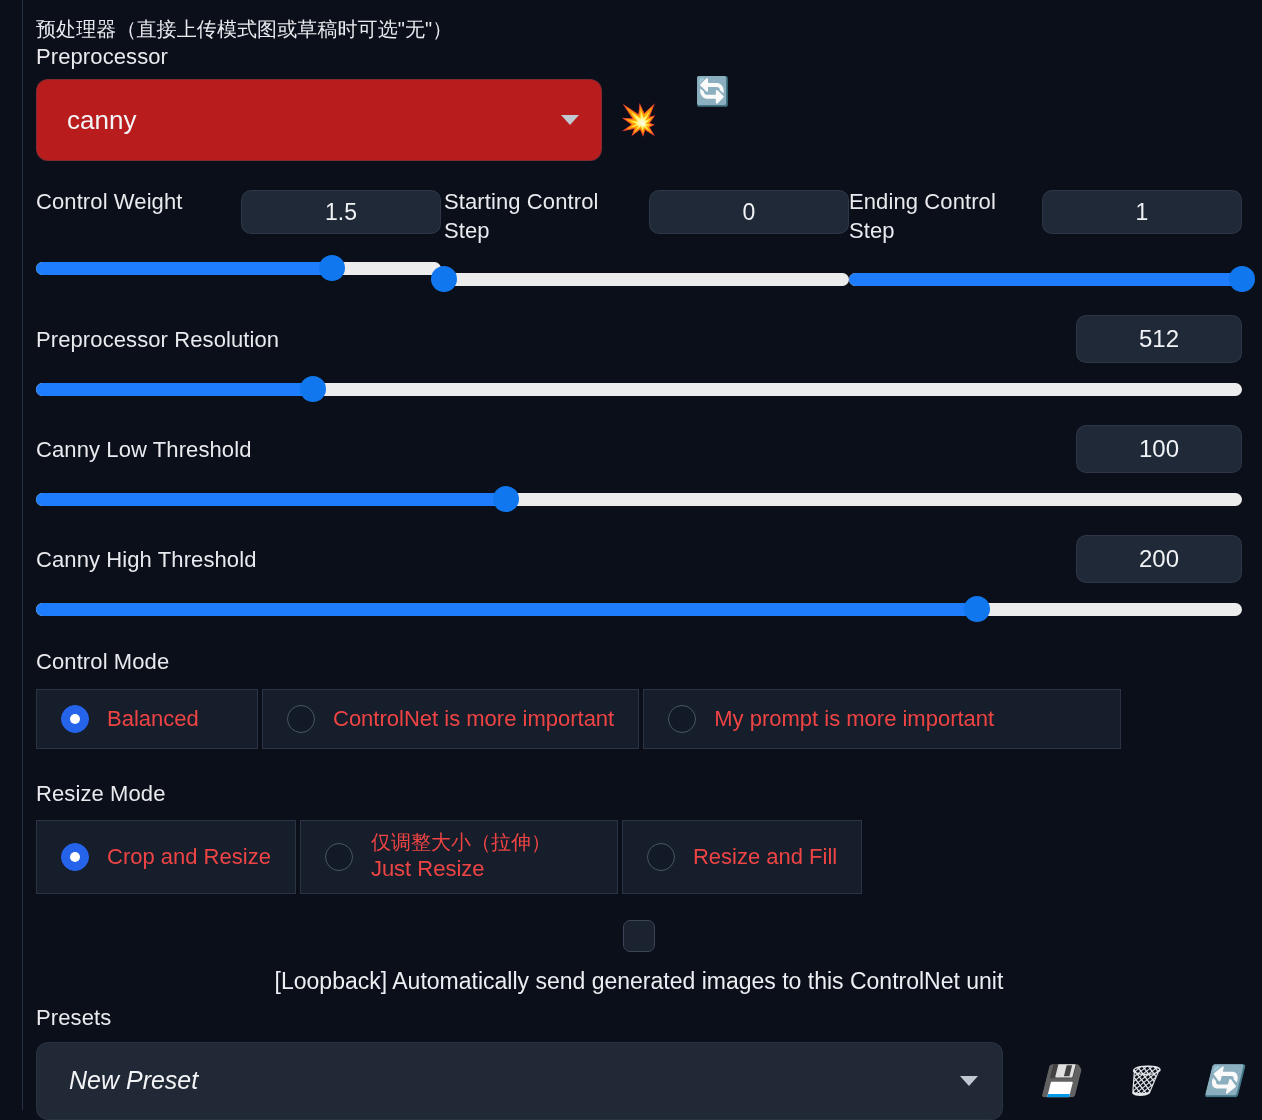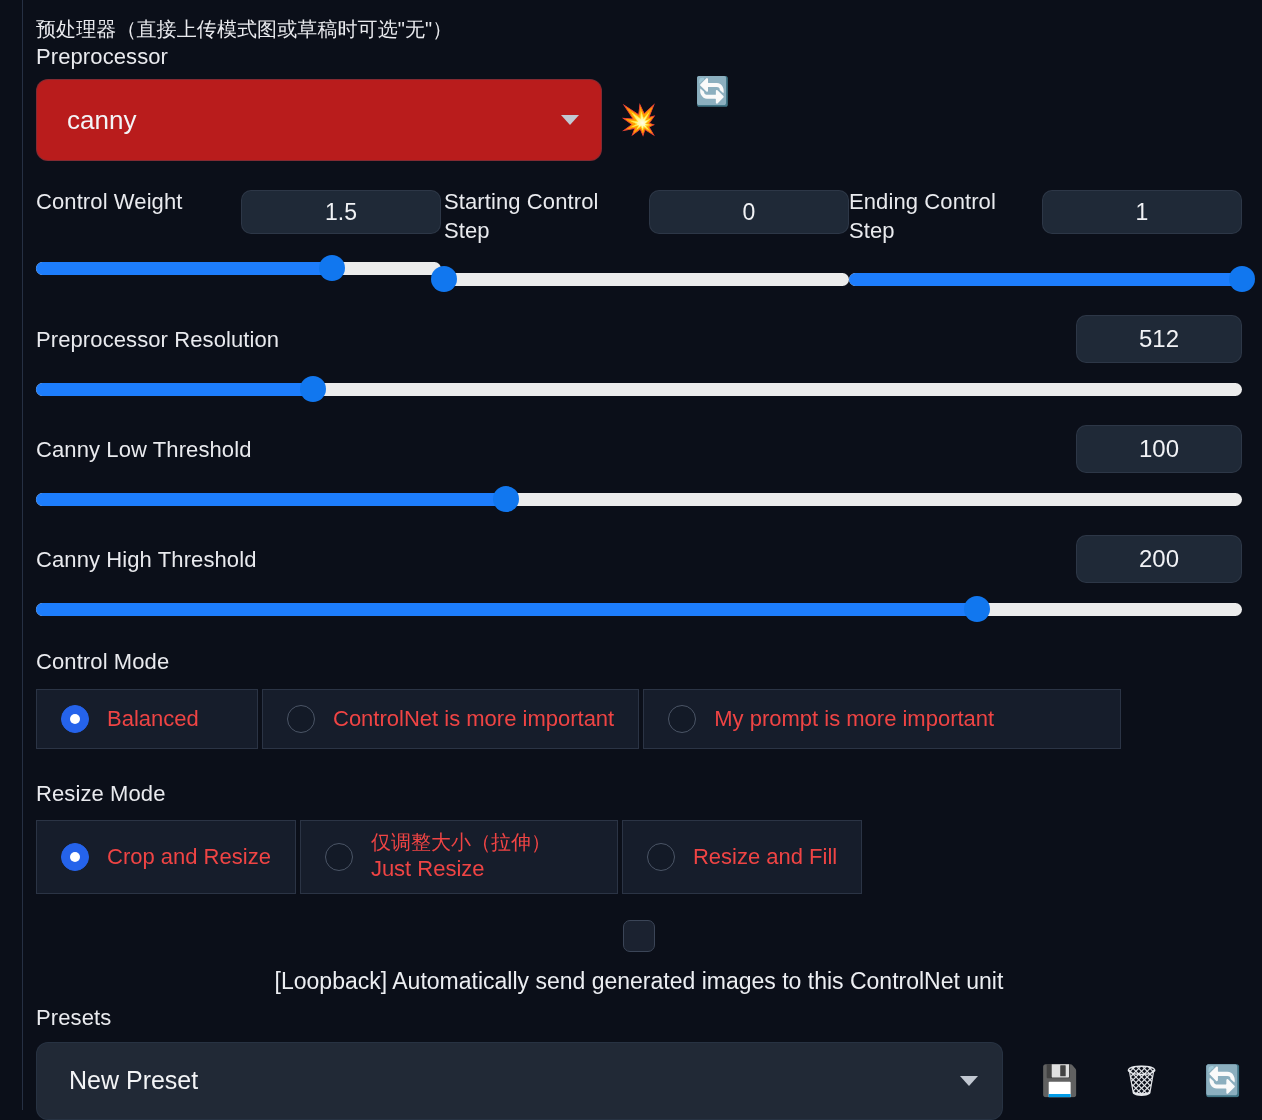--- a/index.html
+++ b/index.html
@@ -238,20 +238,21 @@
     flex: none;
   }
   .check-label { font-size: 23px; color: #eceef2; }
 
   
   .presets-label { margin-top: 8px; }
   .presets-row {
     margin-top: 10px;
     display: flex;
     align-items: center;
+    font-style: italic;
   }
   .presets-dd {
     width: 988px;
     height: 78px;
     background: #212936;
     border: 1px solid #33415566;
     border-radius: 12px;
     display: flex;
     align-items: center;
     padding: 0 24px 0 32px;

